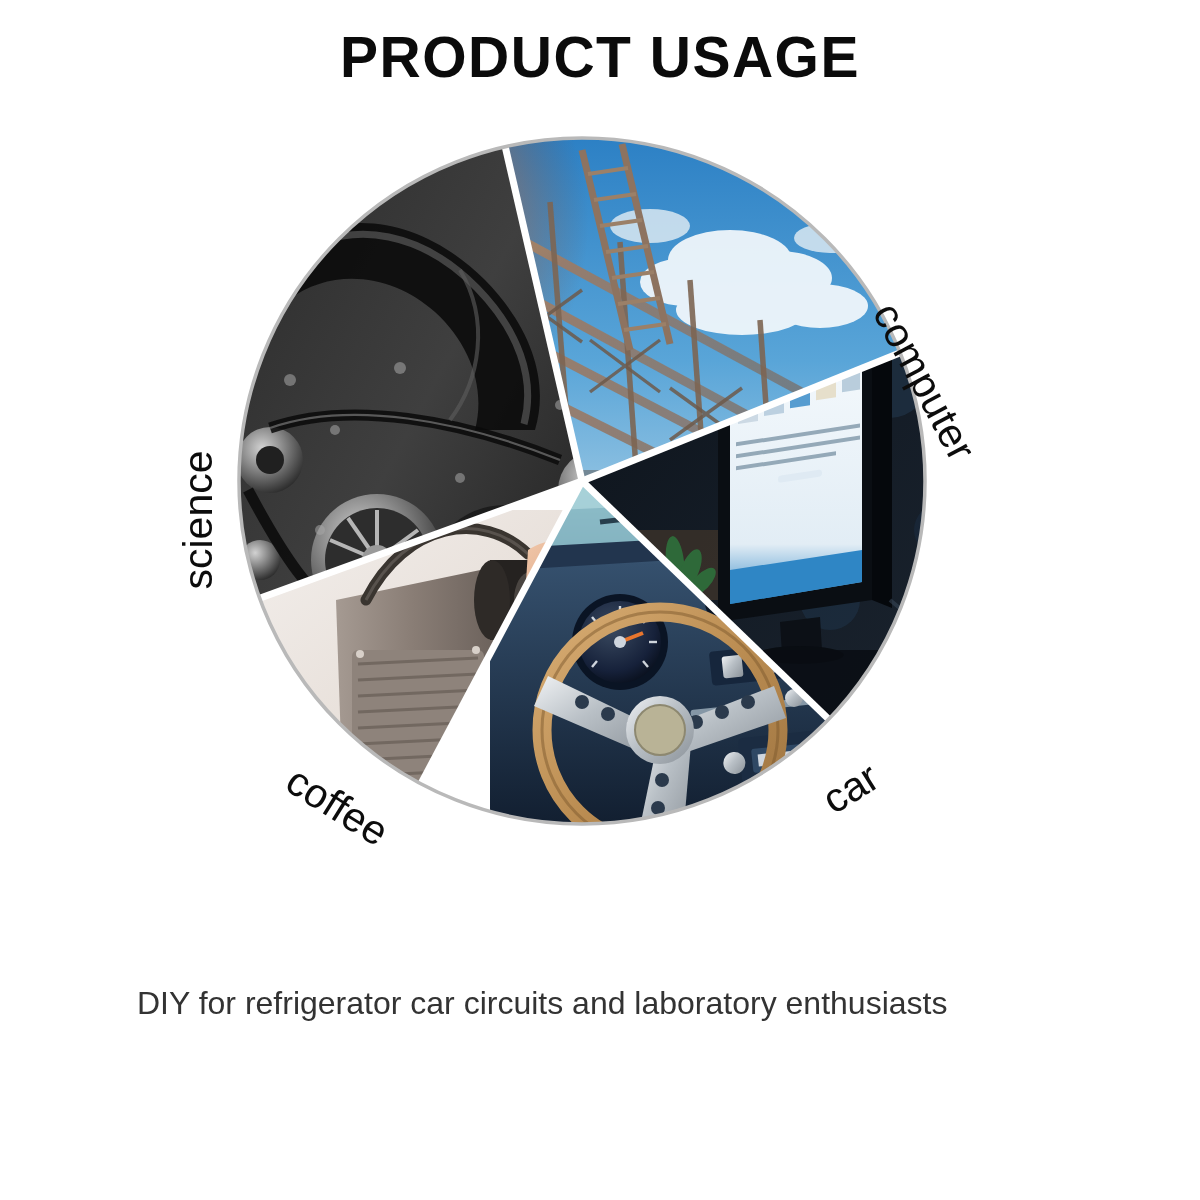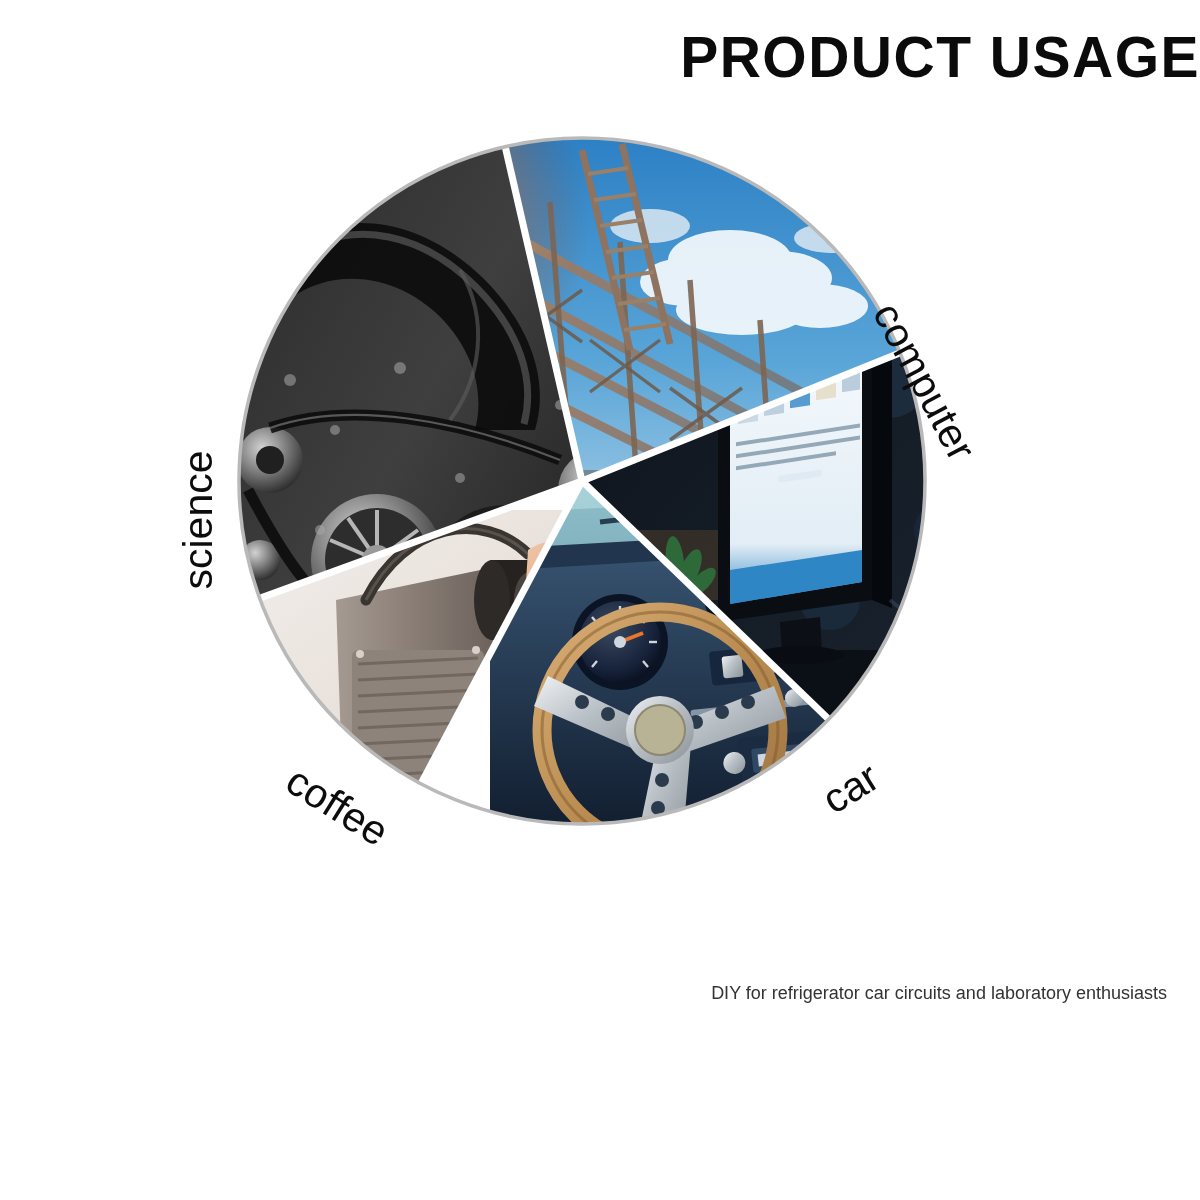--- a/index.html
+++ b/index.html
@@ -15,21 +15,21 @@
     font-family: "Liberation Sans", sans-serif;
     overflow: hidden;
   }
 
   
   #page-title {
     position: absolute;
     top: 28px;
     left: 0;
     width: 1200px;
-    text-align: right;
+    text-align: center;
     font-family: "Liberation Sans", sans-serif;
     font-size: 57px;
     font-weight: bold;
     letter-spacing: 1.5px;
     color: #0b0b0b;
     line-height: 1.05;
     white-space: nowrap;
   }
 
   
@@ -55,27 +55,26 @@
 
   
   #description-block {
     position: absolute;
     left: 137px;
     top: 980px;
     width: 1030px;
   }
   .desc-line {
     font-family: "Liberation Sans", sans-serif;
-    font-size: 18px;
+    font-size: 32px;
     color: #333333;
     line-height: 1.48;
     white-space: nowrap;
     margin: 0;
     padding: 0;
-    text-align: right;
   }
 </style>
 </head>
 <body>
 
 <div id="page-title">PRODUCT USAGE</div>
 
 <div id="usage-wheel">
   <svg viewBox="0 0 940 840" xmlns="http://www.w3.org/2000/svg">
     <defs>

